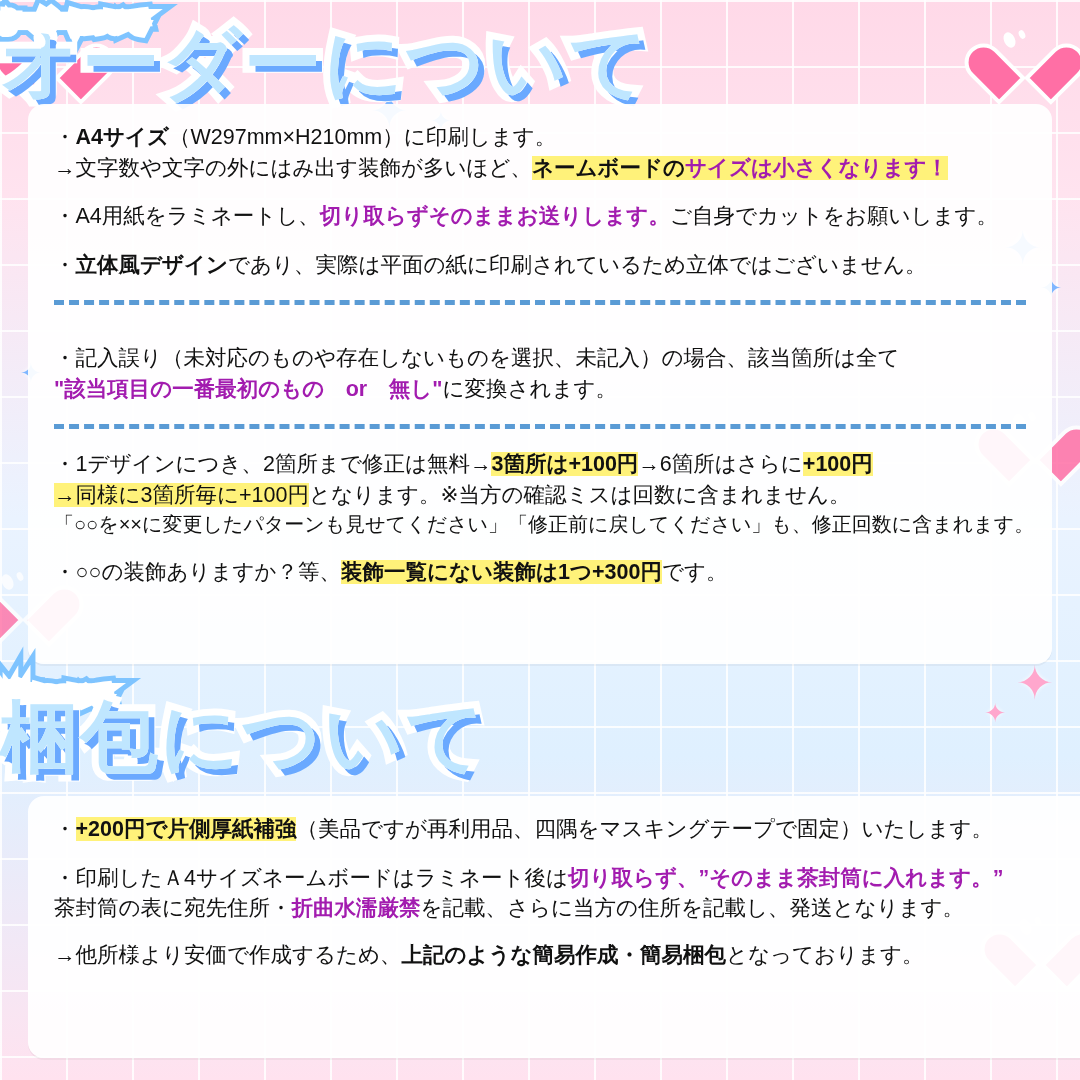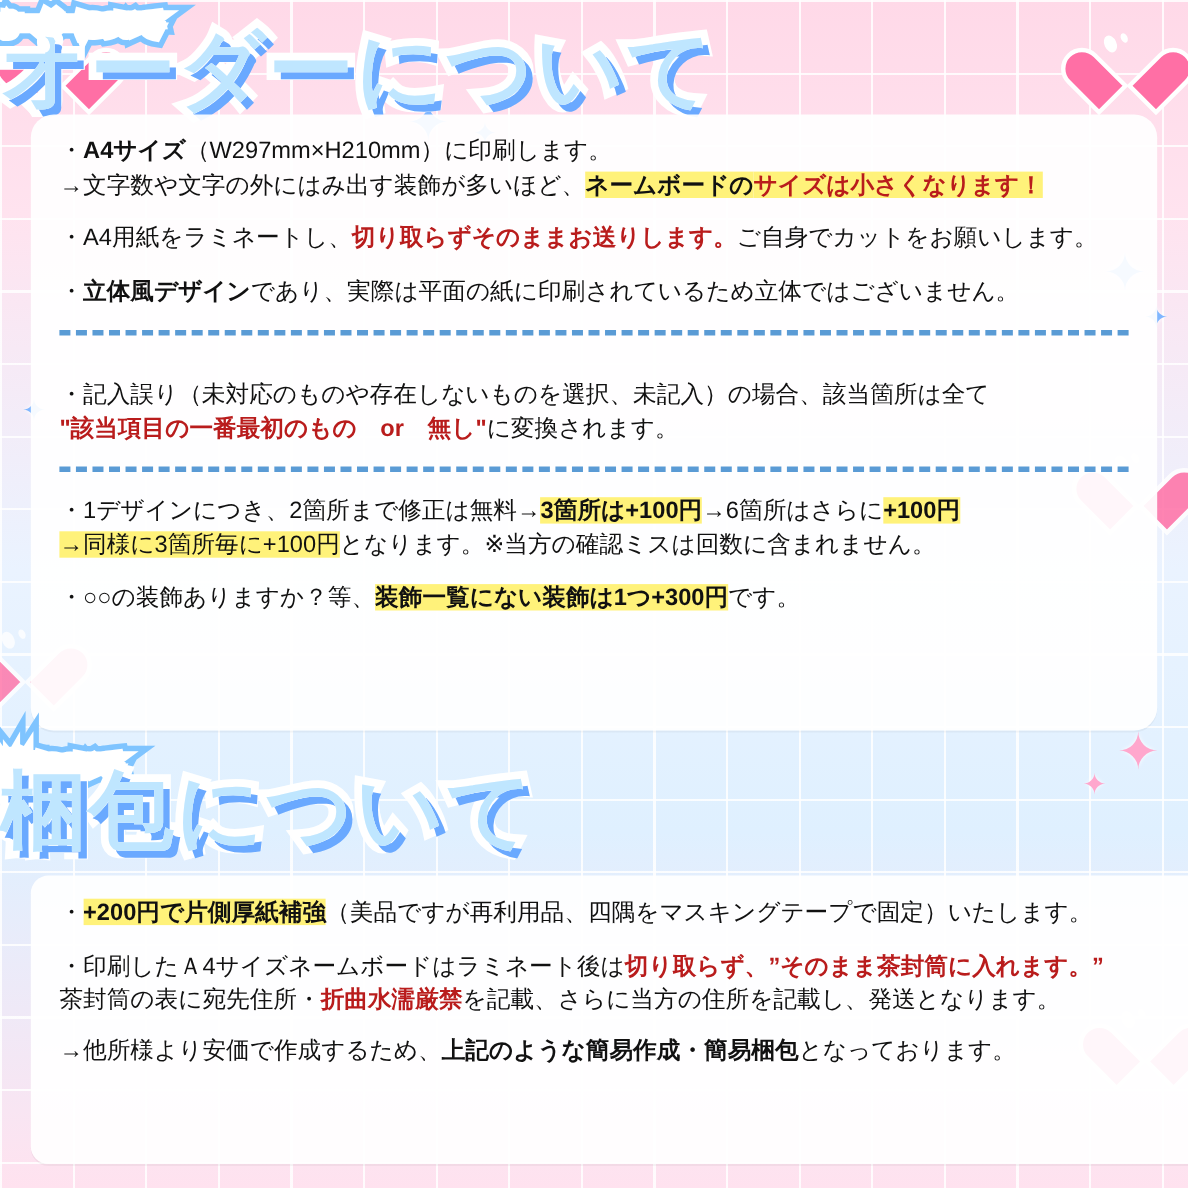--- a/index.html
+++ b/index.html
@@ -72,21 +72,21 @@
     border-radius:16px;
     box-shadow:0 2px 0 rgba(0,0,0,0.04);
   }
   .line{
     font-size:21.5px;
     color:#111;
     line-height:1.42;
     white-space:nowrap;
   }
   .b{font-weight:bold;}
-  .red{color:#b91c1c;font-weight:bold;}
+  .red{color:#a21caf;font-weight:bold;}
   .hl{background:#fff27a;text-align:right;}
   .sep{
     border-top:5px dashed #5a9bd5;
     margin:0;
   }
   .small{font-size:20px;}
 </style>
 </head>
 <body>
 
@@ -126,21 +126,21 @@
   <div class="sparkle sm" style="left:20px;top:360px;">✦</div>
 
   <div class="title" style="top:12px;">
     <div class="inner" style="display:inline-block;position:relative;">
       <div class="t-back">オーダーについて</div>
       <div class="t-mid">オーダーについて</div>
       <div class="t-front"><span>オーダーについて</span></div>
     </div>
   </div>
 
-  <div class="card" style="left:28px;top:104px;width:1024px;height:560px;padding:0;border-radius:21px;">
+  <div class="card" style="left:28px;top:104px;width:1024px;height:560px;padding:0;">
     <div style="padding:18px 26px 0 26px;">
 
       <div class="line">
         ・<b class="b">A4サイズ</b>（W297mm×H210mm）に印刷します。
       </div>
       <div class="line">
         →文字数や文字の外にはみ出す装飾が多いほど、<span class="hl b">ネームボードの</span><span class="hl red">サイズは小さくなります！</span>
       </div>
 
       <div style="height:18px"></div>
@@ -171,20 +171,23 @@
 
       <div style="height:20px"></div>
       <div class="sep"></div>
       <div style="height:20px"></div>
 
       <div class="line">
         ・1デザインにつき、2箇所まで修正は無料→<span class="hl b">3箇所は+100円</span>→6箇所はさらに<span class="hl b">+100円</span>
       </div>
       <div class="line">
         <span class="hl">→同様に3箇所毎に+100円</span>となります。※当方の確認ミスは回数に含まれません。
+      </div>
+      <div class="line small">
+        「○○を××に変更したパターンも見せてください」「修正前に戻してください」も、修正回数に含まれます。
       </div>
 
       <div style="height:18px"></div>
 
       <div class="line">
         ・○○の装飾ありますか？等、<span class="hl b">装飾一覧にない装飾は1つ+300円</span>です。
       </div>
     </div>
   </div>
 

